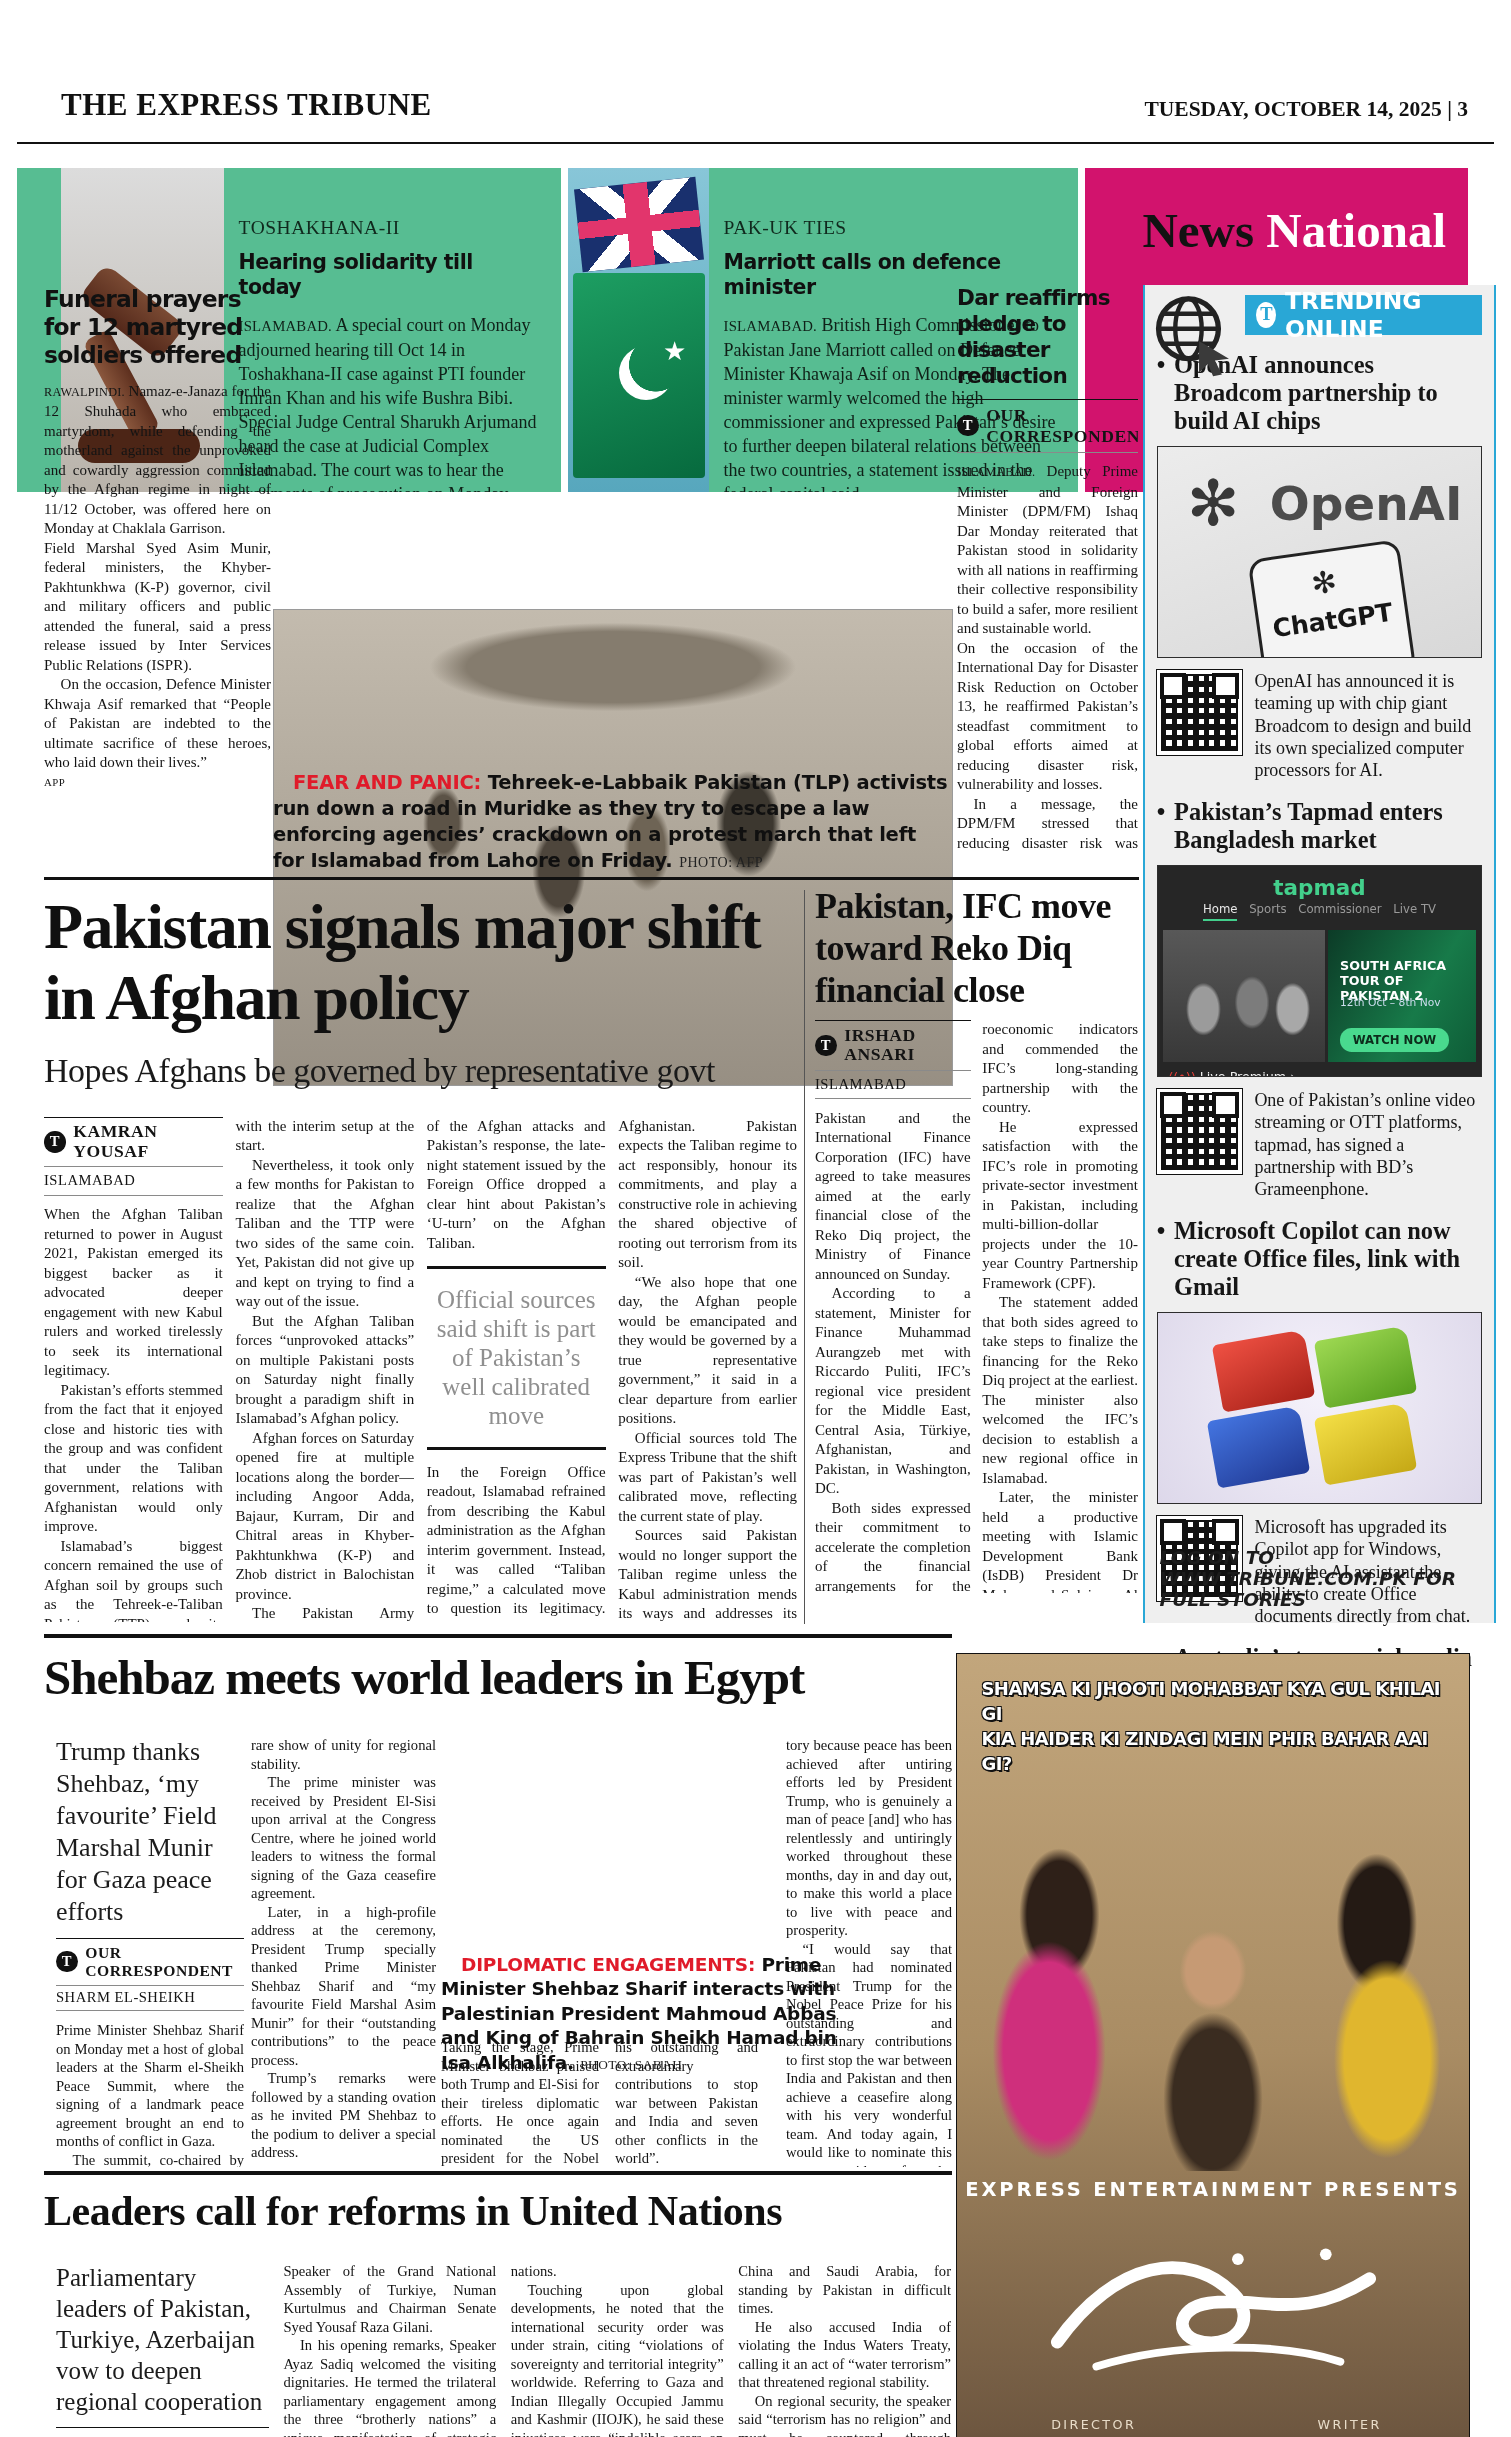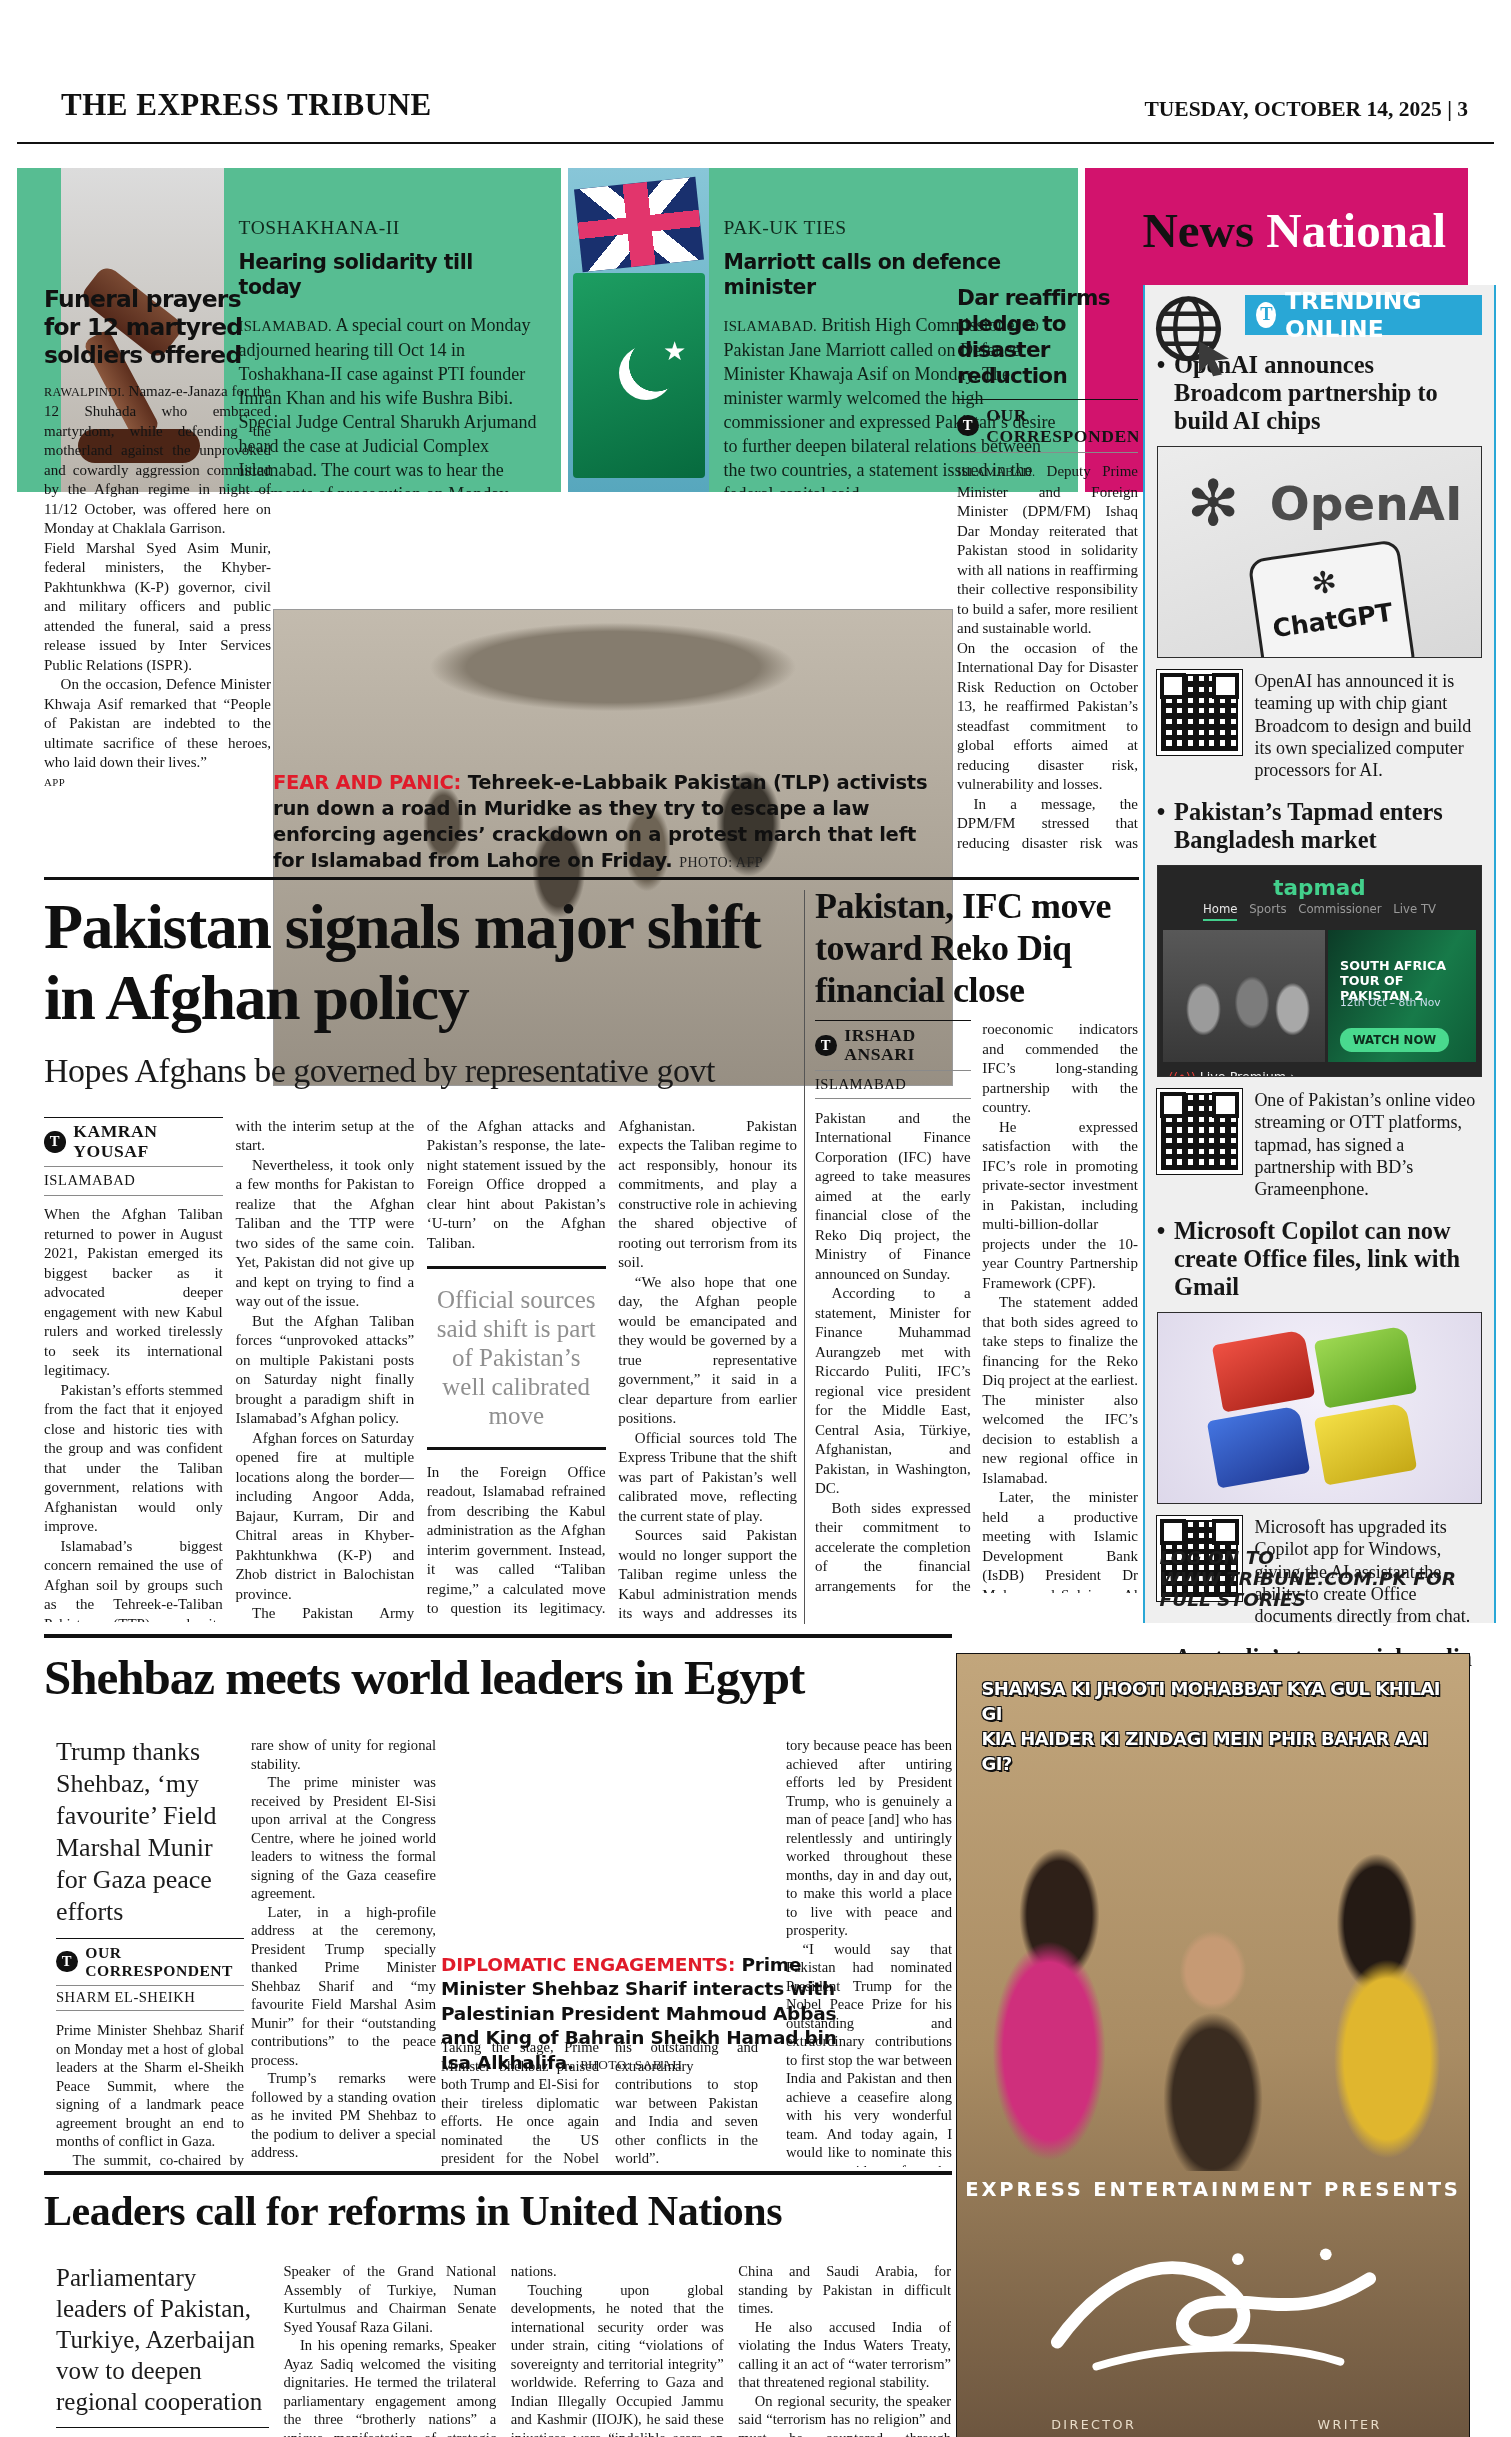--- a/index.html
+++ b/index.html
@@ -42,21 +42,21 @@
   
   .photo{position:relative;overflow:hidden;border:0.5px solid #9a9a9a;}
   .photo-street{background:linear-gradient(180deg,#c3bbae 0%,#b0a89b 45%,#978f83 100%);}
   .photo-street::before{content:"";position:absolute;inset:0;
      background:radial-gradient(44px 78px at 42% 55%,#4e463c 0 45%,transparent 60%),
                 radial-gradient(39px 73px at 55% 50%,#6e6455 0 45%,transparent 60%),
                 radial-gradient(54px 88px at 70% 45%,#3c372f 0 45%,transparent 60%),
                 radial-gradient(34px 63px at 25% 45%,#5c5347 0 45%,transparent 60%),
                 radial-gradient(244px 59px at 50% 12%,#857c6e 0 60%,transparent 75%);}
   .caption{font-family:"DejaVu Sans",sans-serif;font-weight:700;font-size:19.5px;line-height:26px;color:#101010;letter-spacing:-0.2px;}
-  .cap-kicker{color:#e01b2a;}
+  .cap-kicker{color:#e01b2a;padding-left:20px;}
   .photo-credit{font-family:"Liberation Serif",serif;font-weight:400;color:#222;}
 
   .photo-gavel{background:linear-gradient(180deg,#dcdcdc,#b9b3aa);}
   .gavel-head{position:absolute;left:19.5px;top:122px;width:102px;height:44px;border-radius:12.7px;
               background:linear-gradient(180deg,#7a4a33,#53281a);transform:rotate(38deg);}
   .gavel-handle{position:absolute;left:46px;top:161px;width:29px;height:112px;border-radius:8.8px;
               background:linear-gradient(90deg,#8a573d,#5d2f1e);transform:rotate(-28deg);}
   .gavel-base{position:absolute;left:17px;bottom:29px;width:122px;height:34px;border-radius:19.5px;background:#4c2516;}
 
   .photo-flags{background:linear-gradient(180deg,#88c6d8,#57a7bd);}

